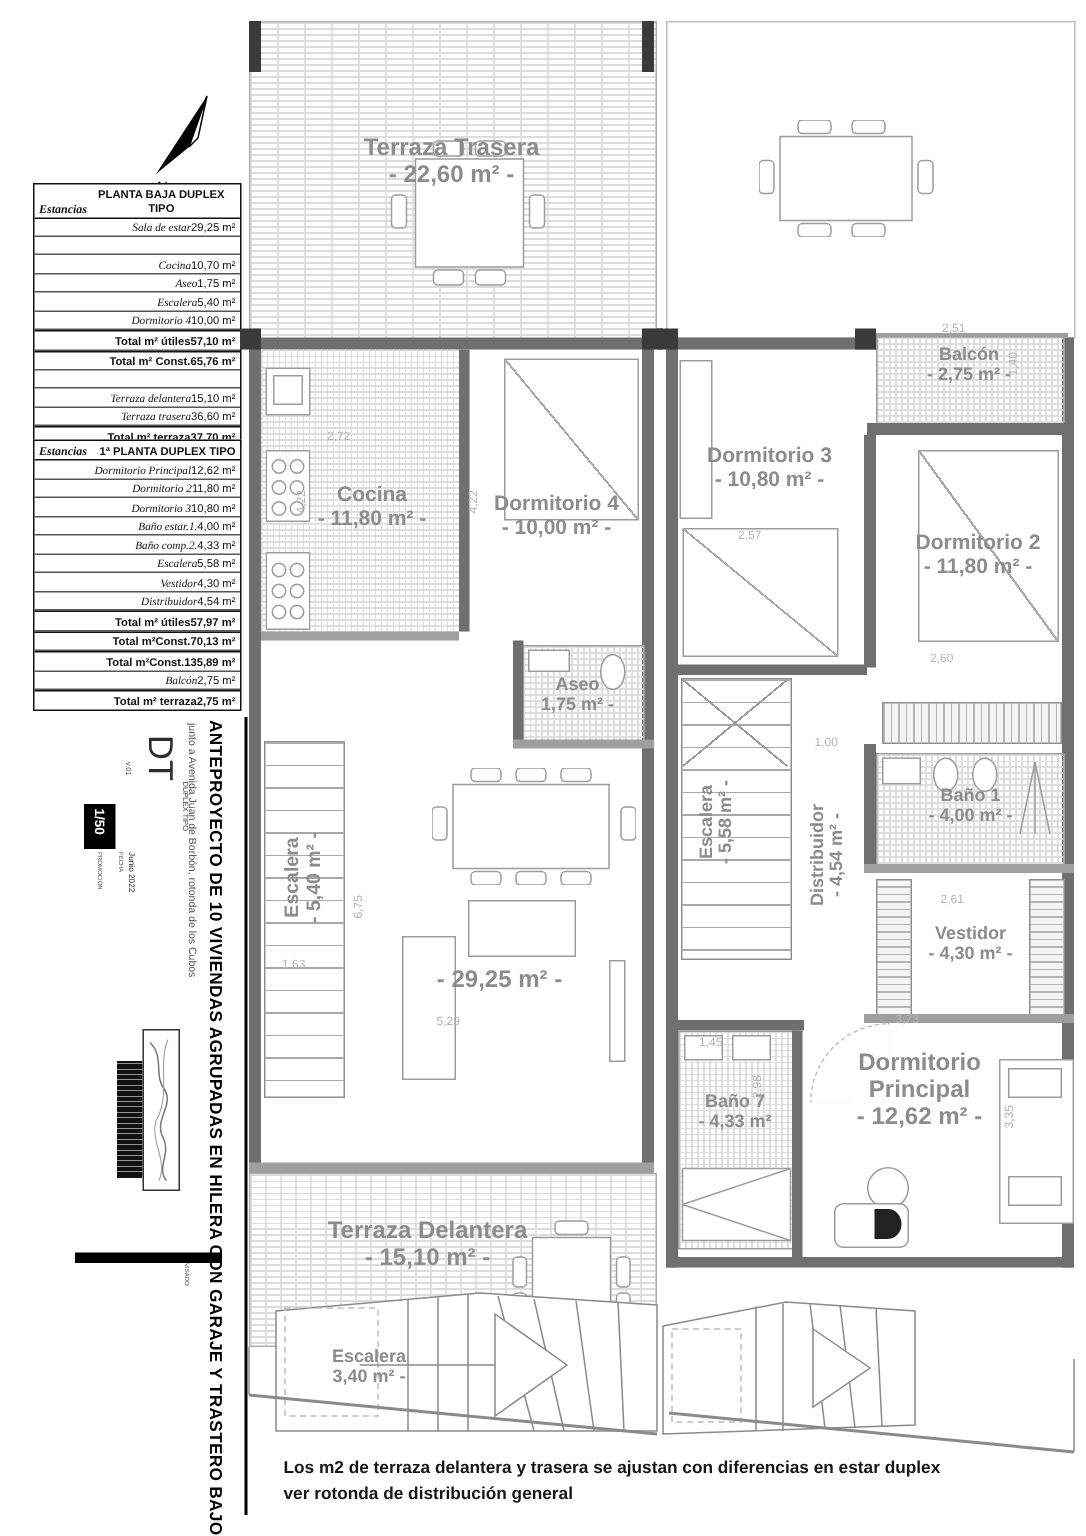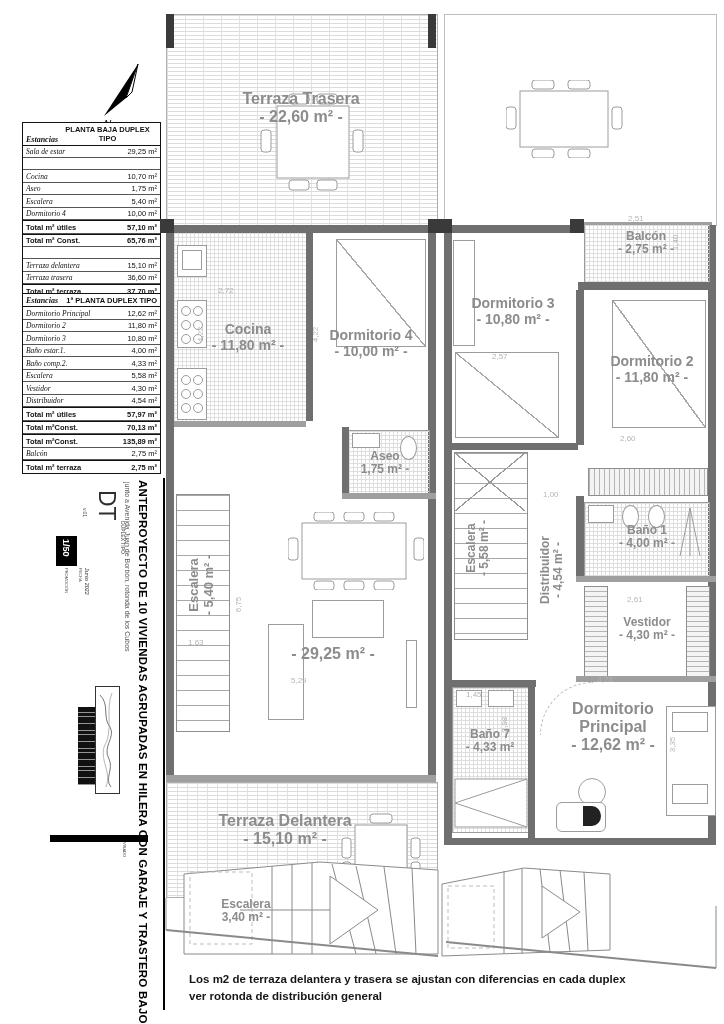--- a/index.html
+++ b/index.html
@@ -43,21 +43,21 @@
   .dim{position:absolute;color:#b5b5b5;font-size:8px;white-space:nowrap;}
   .dimv{transform:rotate(-90deg);}
   .arc{position:absolute;border-left:1px dashed #bdbdbd;border-top:1px dashed #bdbdbd;
        border-radius:100% 0 0 0;}
   
   .mtab{position:absolute;width:137px;border:1.5px solid #111;background:#fff;font-size:7.5px;color:#111;}
   .mhead{display:flex;justify-content:space-between;align-items:flex-end;
          border-bottom:1.6px solid #111;padding:2px 3px 1px 3px;}
   .mhead .hc1{font-style:italic;font-weight:bold;font-family:"Liberation Serif",serif;font-size:8px;}
   .mhead .hc2{font-weight:bold;text-align:center;font-size:7.5px;line-height:1.25;}
-  .trow{display:flex;justify-content:space-between;align-items:flex-end;
+  .trow{display:flex;justify-content:flex-end;align-items:flex-end;
         border-bottom:0.8px solid #555;padding:1px 3px 1px 3px;min-height:9.5px;}
   .trow .c1{font-style:italic;font-family:"Liberation Serif",serif;max-width:78px;}
   .trow .c2{text-align:right;}
   .trow.tb{font-weight:bold;border-top:1.4px solid #111;}
   .trow.tb .c1{font-style:normal;font-family:"Liberation Sans",sans-serif;}
   .trow.sp{min-height:9px;border-bottom:0.8px solid #555;}
   
   .vtxt{position:absolute;writing-mode:vertical-rl;white-space:nowrap;}
   .foot{position:absolute;font-weight:bold;color:#161616;font-size:11.5px;}
 </style>
@@ -478,16 +478,16 @@
   <span class="dim" style="left:543px;top:490px">1,00</span>
   <span class="dim" style="left:627px;top:595px">2,61</span>
   <span class="dim" style="left:597px;top:675px">3,73</span>
   <span class="dim" style="left:466px;top:690px">1,45</span>
   <span class="dim dimv" style="left:497px;top:720px">2,98</span>
   <span class="dim dimv" style="left:665px;top:740px">3,35</span>
   <span class="dim dimv" style="left:231px;top:600px">6,75</span>
   <span class="dim" style="left:291px;top:676px">5,29</span>
   <span class="dim" style="left:188px;top:638px">1,63</span>
 
-  <div class="foot" style="left:189px;top:973px">Los m2 de terraza delantera y trasera se ajustan con diferencias en cada duplex</div>
+  <div class="foot" style="left:189px;top:973px">Los m2 de terraza delantera y trasera se ajustan con diferencias en estar duplex</div>
   <div class="foot" style="left:189px;top:990px">ver rotonda de distribución general</div>
 
 </div>
 
 </body></html>

